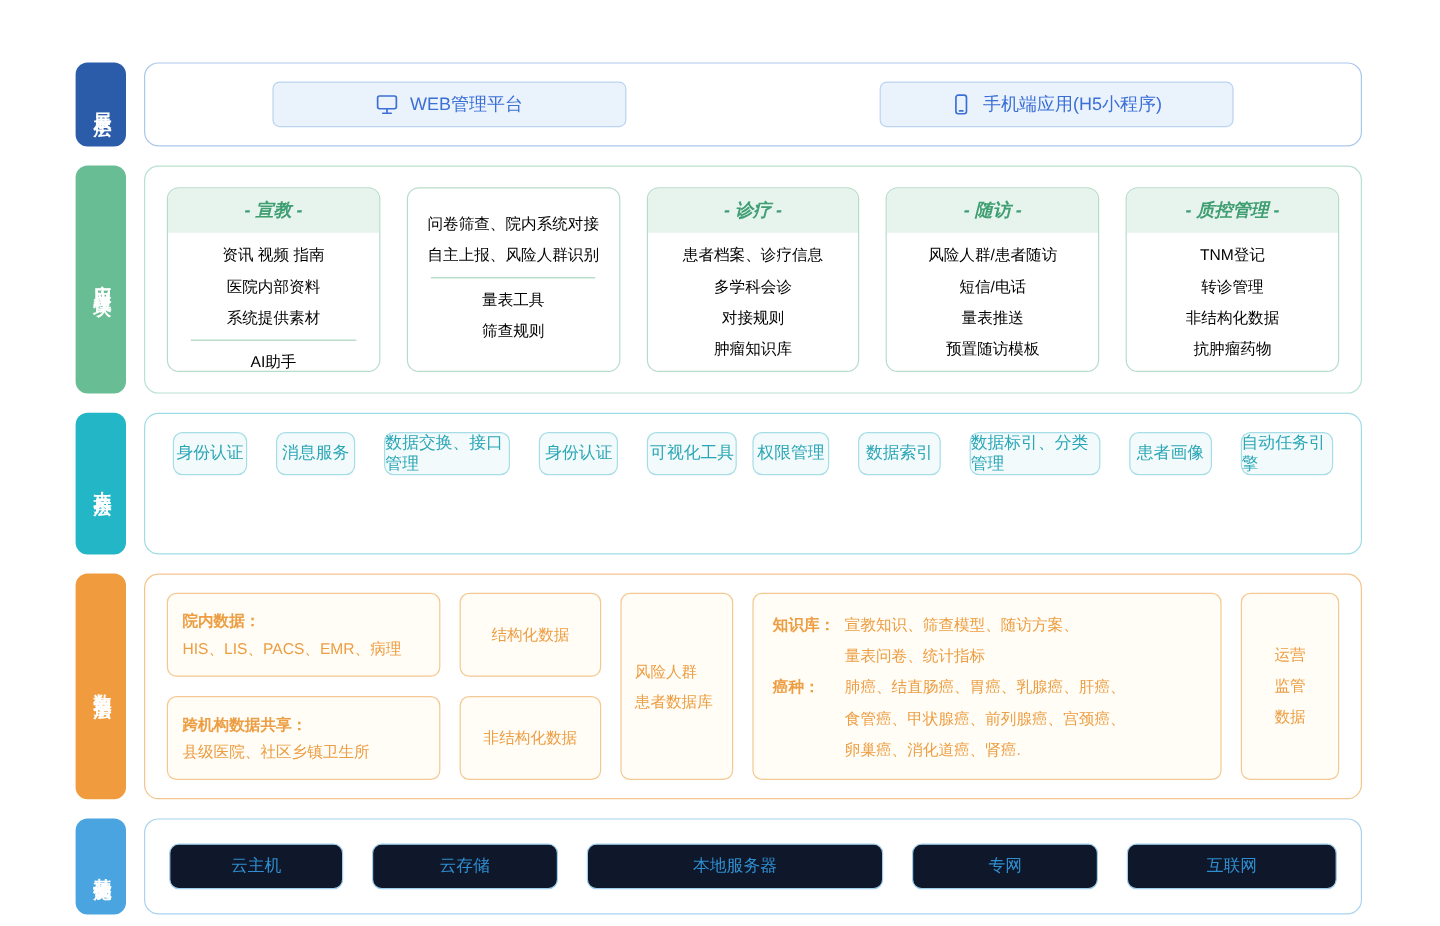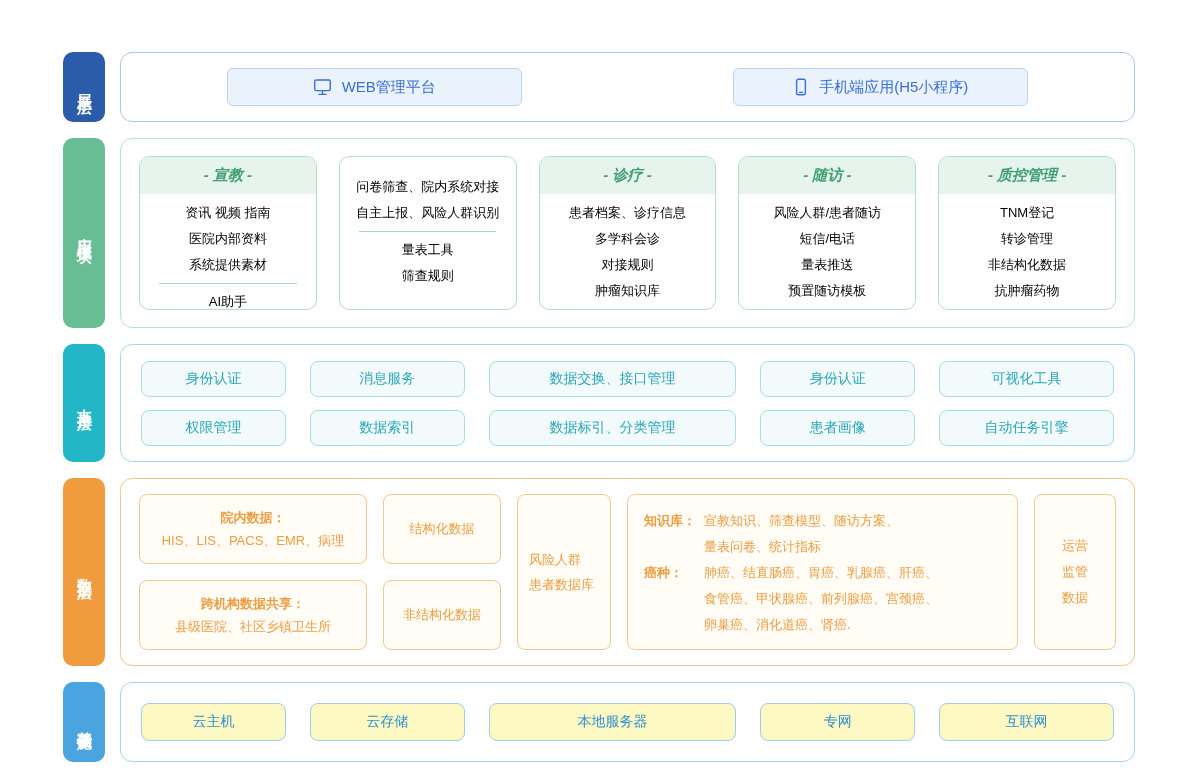--- a/index.html
+++ b/index.html
@@ -34,33 +34,33 @@
   .app-card-header { background:#e7f4ee; color:#3f9e72; font-weight:bold;
     font-size:15px; text-align:center; padding:9px 0;font-style:italic; }
   .app-card-body { flex:1; display:flex; flex-direction:column; justify-content:center;
     color:#000000; font-size:13px; padding:6px 4px 10px; }
   .app-item { text-align:center; line-height:26px; }
   .app-divider { border:none; border-top:1px solid #a9d7bf; width:82%; margin:5px auto; }
 
   
   .l3 .layer-label { background:#23b6c6; }
   .l3 .layer-body { border:1px solid #9fdde6; padding:15px 20px;
-    display:flex; flex-direction:column; justify-content:center; gap:13px; }
+    display:flex; flex-direction:row; justify-content:center; gap:13px; }
   .support-row { display:flex; gap:24px; }
   .pill-teal { height:36px; display:flex; align-items:center; justify-content:center;
     background:#f2fafb; border:1px solid #a6dde7; border-radius:8px;
     color:#2aa6b6; font-size:14px; }
   .w1 { flex:1 } .w2 { flex:1.07 } .w3 { flex:1.72 } .w4 { flex:1.07 } .w5 { flex:1.21 }
 
   
   .l4 .layer-label { background:#f09b3d; }
   .l4 .layer-body { border:1px solid #f4c58e; padding:15px 18px; display:flex; gap:16px; }
   .data-box { background:#fffdf6; border:1px solid #f4c892; border-radius:8px;
     color:#ed9d42; font-size:13px; }
-  .dcolA { width:228px; flex:0 0 228px; display:flex; flex-direction:column; gap:16px;text-align:center; }
+  .dcolA { width:228px; flex:0 0 228px; display:flex; flex-direction:column; gap:16px; }
   .dcolA .data-box { flex:1; padding:6px 12px; display:flex; flex-direction:column;
     justify-content:center; line-height:23px; }
   .data-box-title { font-weight:bold; }
   .dcolB { width:118px; flex:0 0 118px; display:flex; flex-direction:column; gap:16px; }
   .dcolB .data-box { flex:1; display:flex; align-items:center; justify-content:center; }
   .dcolC { width:94px; flex:0 0 94px; display:flex; }
   .dcolC .data-box { flex:1; display:flex; flex-direction:column; justify-content:center;
     padding-left:11px; line-height:25px; }
   .dcolD { flex:1; display:flex; }
   .dcolD .data-box { flex:1; padding:13px 16px; }
@@ -69,21 +69,21 @@
   .kb-label { font-weight:bold; white-space:nowrap; }
   .dcolE { width:82px; flex:0 0 82px; display:flex; }
   .dcolE .data-box { flex:1; display:flex; flex-direction:column; justify-content:center;
     align-items:center; line-height:26px; }
 
   
   .l5 .layer-label { background:#4aa4e0; letter-spacing:1px; }
   .l5 .layer-body { border:1px solid #a9d4f0; padding:15px 20px;
     display:flex; align-items:center; gap:24px; }
   .pill-blue { height:38px; display:flex; align-items:center; justify-content:center;
-    background:#fef9c3; border:1px solid #9fcdec; border-radius:8px;
+    background:#0f172a; border:1px solid #9fcdec; border-radius:8px;
     color:#2f8ed0; font-size:14px; }
 </style>
 </head>
 <body>
 
 <div class="page">
 
   <div class="layer-row r1 l1">
     <div class="layer-label">展示层</div>
     <div class="layer-body">

